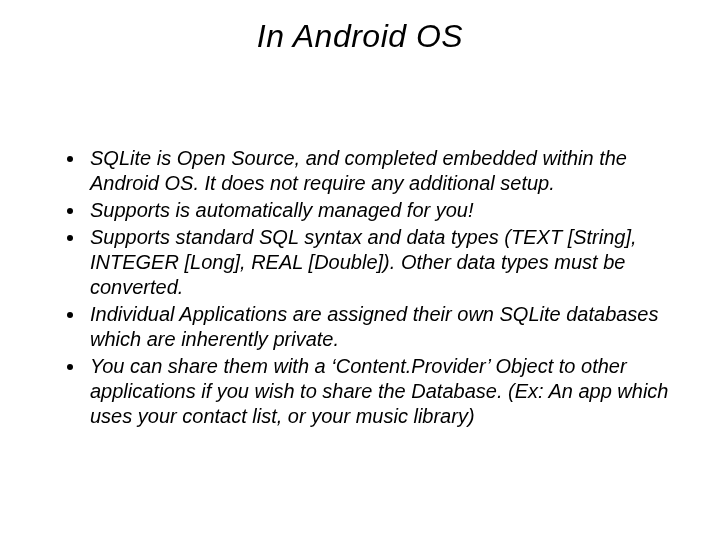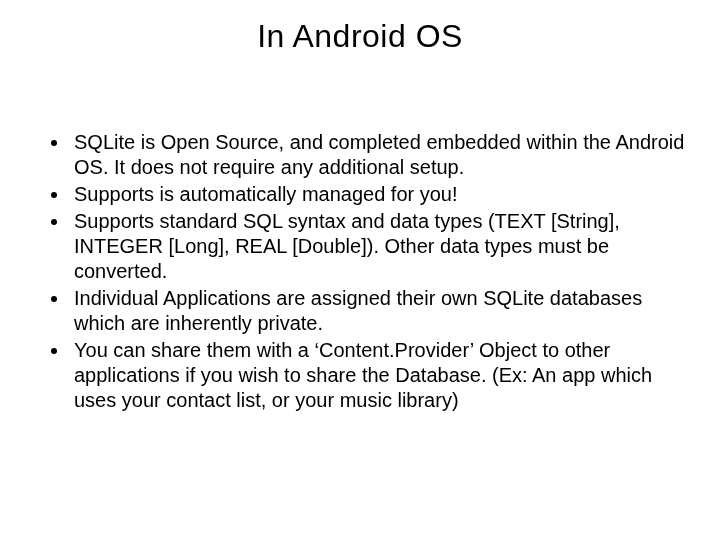--- a/index.html
+++ b/index.html
@@ -9,37 +9,38 @@
     height: 540px;
     background: #ffffff;
     font-family: Arial, Helvetica, sans-serif;
     color: #000000;
   }
   .slide {
     width: 720px;
     height: 457px;
     position: relative;
     box-sizing: border-box;
+    font-style: italic;
   }
   .title {
     text-align: center;
     font-size: 32px;
     font-weight: 400;
     padding-top: 18px;
     letter-spacing: 0.5px;
   }
   .body {
     position: absolute;
     top: 130px;
     left: 30px;
     right: 30px;
   }
   ul.bullets {
     list-style: disc;
-    margin: 0;
+    margin: 16px;
     padding-left: 40px;
   }
   ul.bullets li {
     font-size: 20px;
     line-height: 1.25;
     margin: 0 0 2px 0;
     padding-left: 4px;
   }
 </style>
 </head>

